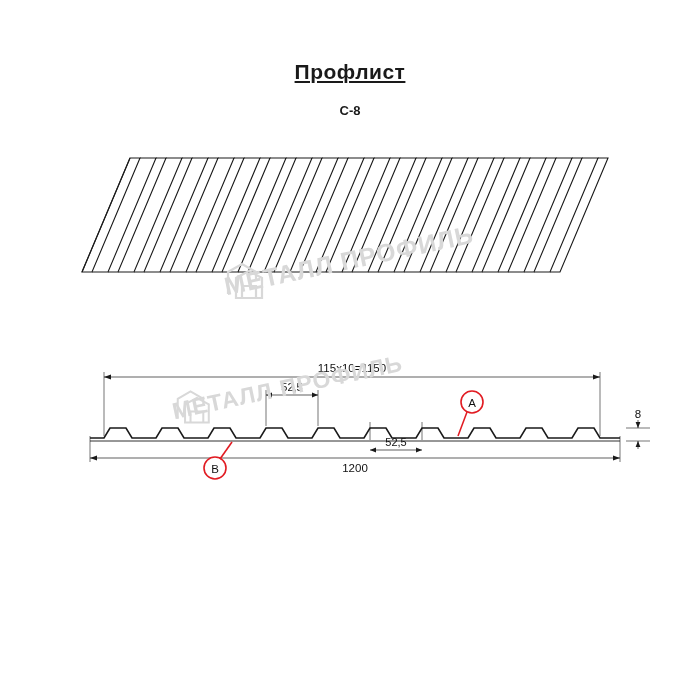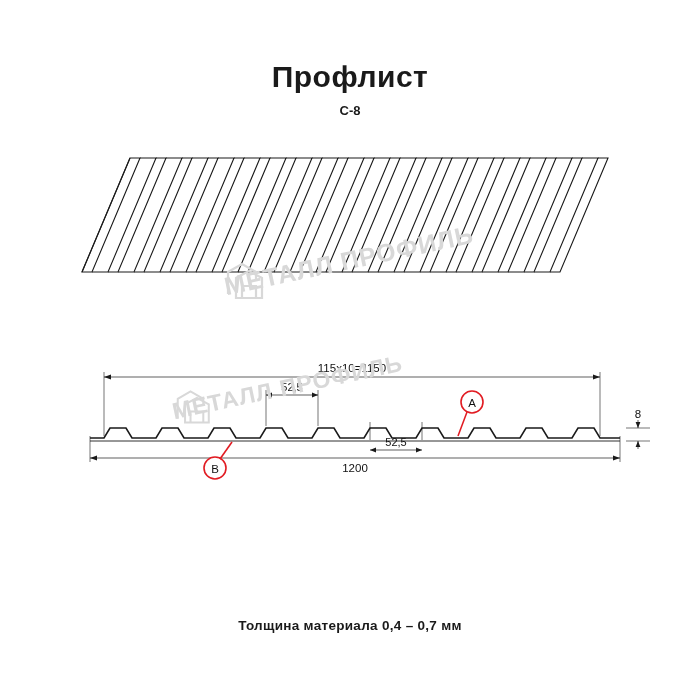--- a/index.html
+++ b/index.html
@@ -19,24 +19,25 @@
     position: relative;
     width: 700px;
     height: 700px;
   }
   .title {
     position: absolute;
     top: 60px;
     left: 0;
     width: 700px;
     text-align: center;
-    font-size: 30px;
+    font-size: 21px;
     font-weight: bold;
     letter-spacing: 0.5px;
     color: #1a1a1a;
+    text-decoration: underline;
   }
   .subtitle {
     position: absolute;
     top: 103px;
     left: 0;
     width: 700px;
     text-align: center;
     font-size: 13px;
     font-weight: bold;
     color: #1a1a1a;
@@ -251,15 +252,14 @@
   </svg>
 
   <svg class="wm-logo" style="top:386px; left:172px;" width="48" height="42" viewBox="0 0 52 46">
     <g fill="none" stroke="#d8d8d8" stroke-width="2.2">
       <path d="M 6 36 L 6 14 L 20 6 L 34 14 L 34 22"></path>
       <path d="M 14 40 L 14 20 L 27 13 L 40 20 L 40 40 Z"></path>
       <path d="M 20 40 L 20 28 L 34 28 L 34 40"></path>
     </g>
   </svg>
 
-  <div class="footer">Толщина материала 0,4 – 0,7 мм</div>
 
 </div>
 
 </body></html>

